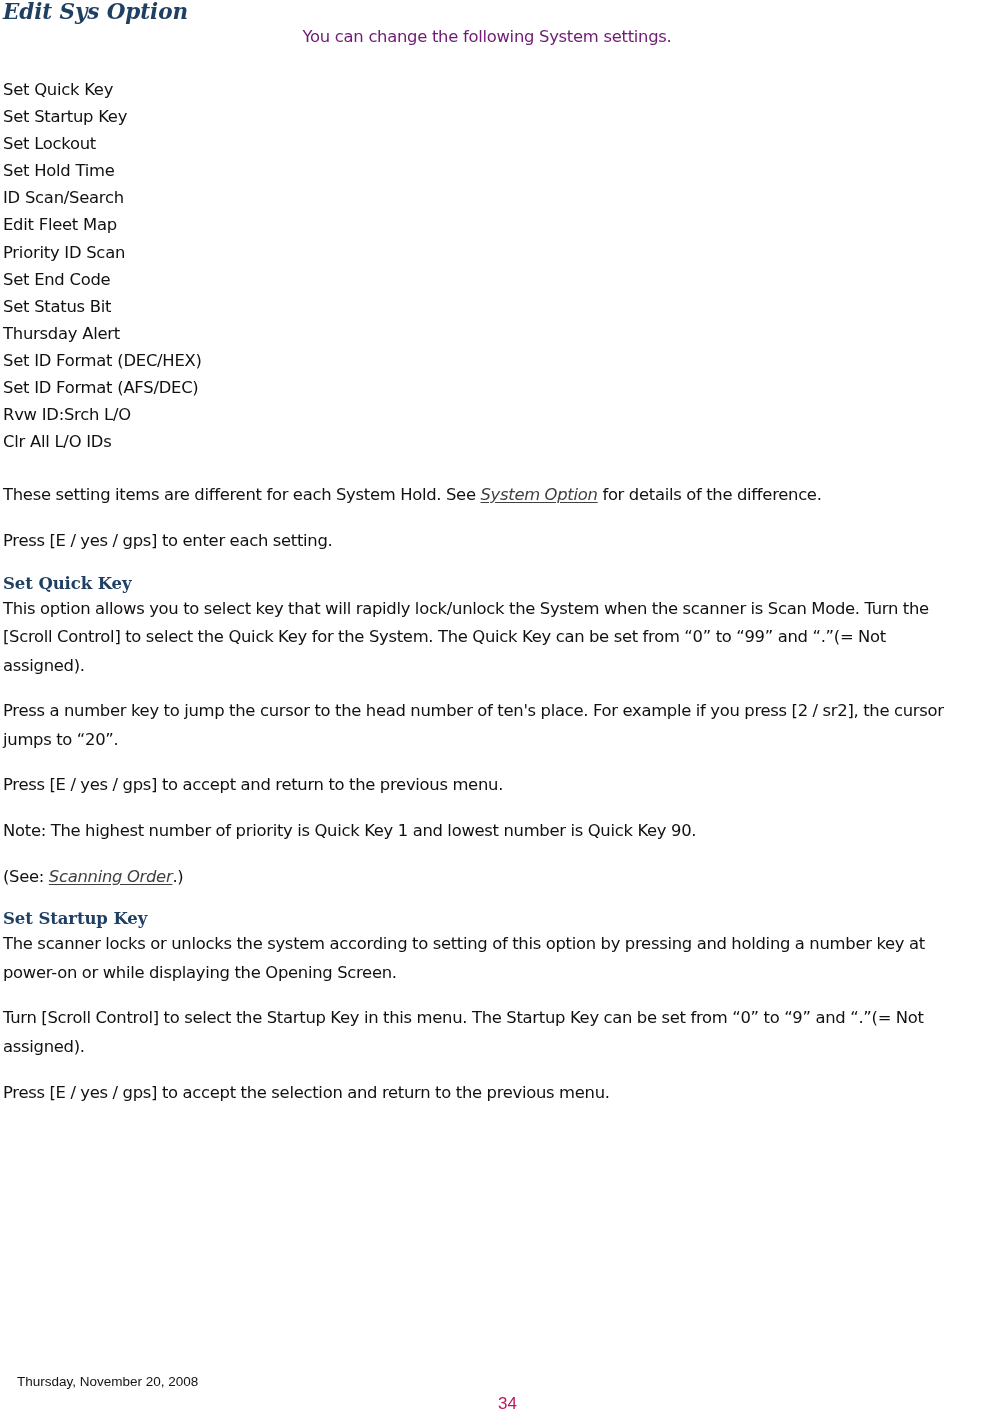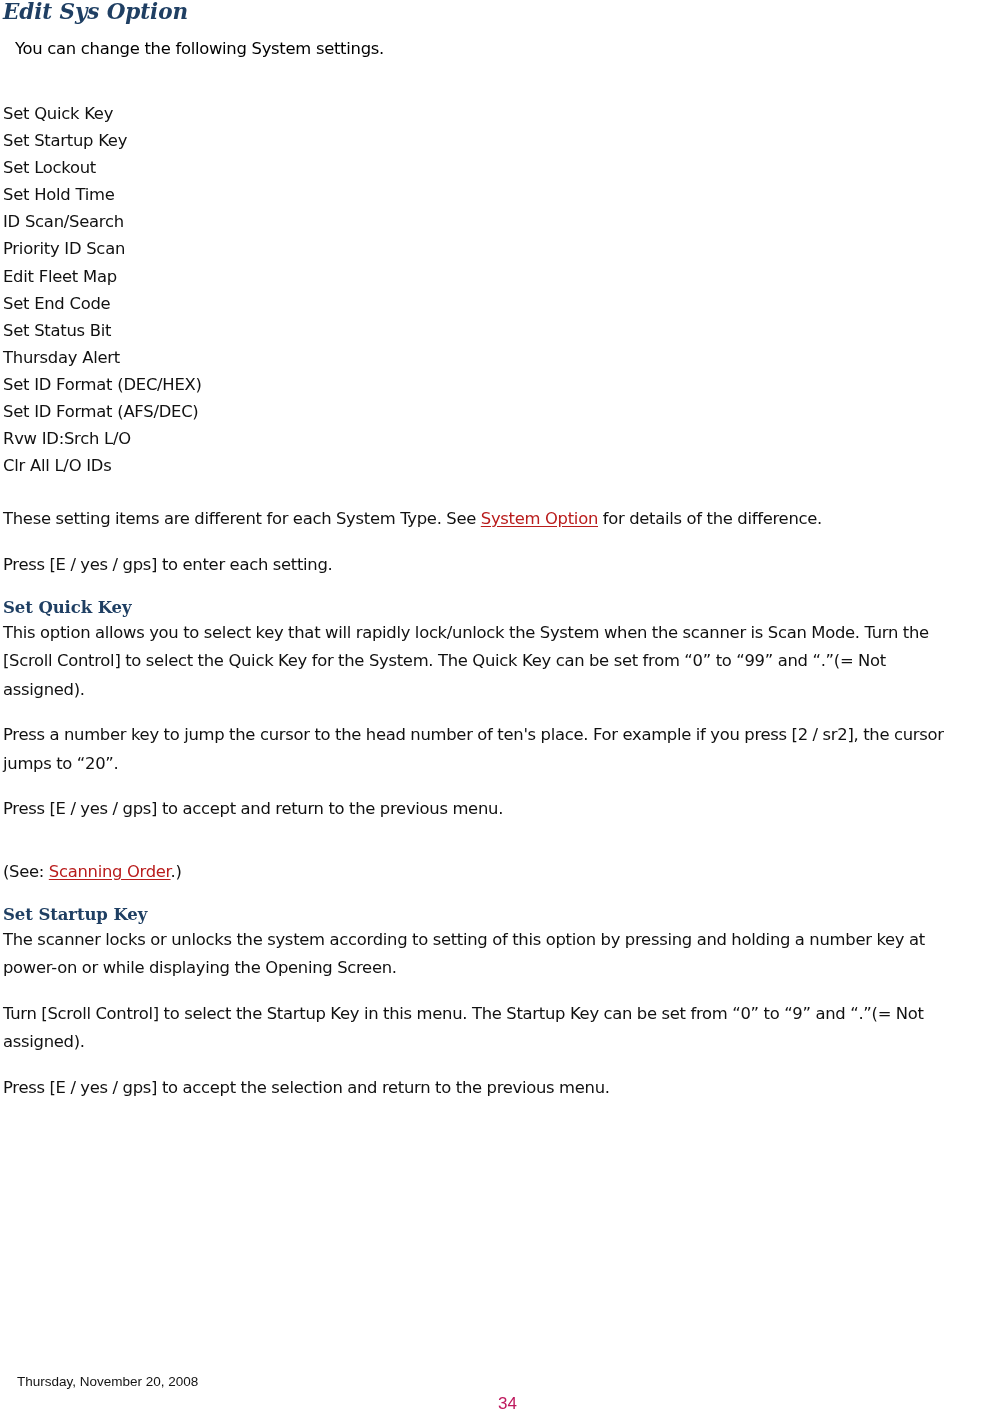--- a/index.html
+++ b/index.html
@@ -67,46 +67,48 @@
     margin: 0;
     padding: 0;
     letter-spacing: -0.28px;
     word-spacing: -0.2px;
   }
 
   p.lede {
     font-family: "DejaVu Sans", sans-serif;
     font-size: 16.4px;
     line-height: 26px;
-    color: #000000;
-    margin: 12px;
+    color: #701a75;
+    margin: 0;
     padding: 0;
     letter-spacing: -0.28px;
+    text-align: center;
   }
 
   ul.option-list {
     list-style: none;
     margin: 0;
     padding: 0;
   }
   ul.option-list li {
     font-family: "DejaVu Sans", sans-serif;
     font-size: 16.4px;
     line-height: 27.1px;
     color: #111111;
     margin: 0;
     padding: 0;
     letter-spacing: -0.25px;
     white-space: nowrap;
   }
 
   .xref {
+    font-style: italic;
     text-decoration: underline;
     text-underline-offset: 2px;
-    color: #b91c1c;
+    color: #404040;
   }
 
   .spacer-blankline { height: 26px; }
 
   .para-gap { height: 17px; }
 
   
   .footer {
     position: absolute;
     left: 0;
@@ -149,34 +151,34 @@
     <p class="lede">You can change the following System settings.</p>
 
     <div class="spacer-blankline"></div>
 
     <ul class="option-list">
       <li>Set Quick Key</li>
       <li>Set Startup Key</li>
       <li>Set Lockout</li>
       <li>Set Hold Time</li>
       <li>ID Scan/Search</li>
+      <li>Edit Fleet Map</li>
       <li>Priority ID Scan</li>
-      <li>Edit Fleet Map</li>
       <li>Set End Code</li>
       <li>Set Status Bit</li>
       <li>Thursday Alert</li>
       <li>Set ID Format (DEC/HEX)</li>
       <li>Set ID Format (AFS/DEC)</li>
       <li>Rvw ID:Srch L/O</li>
       <li>Clr All L/O IDs</li>
     </ul>
 
     <div class="spacer-blankline"></div>
 
-    <p class="body-text"><span>These setting items are different for each System Type. See </span><a class="xref" href="#">System Option</a><span> for details of the difference.</span></p>
+    <p class="body-text"><span>These setting items are different for each System Hold. See </span><a class="xref" href="#">System Option</a><span> for details of the difference.</span></p>
 
     <div class="para-gap"></div>
 
     <p class="body-text">Press [E / yes / gps] to enter each setting.</p>
 
     <div class="para-gap"></div>
 
     <h2 class="section-title">Set Quick Key</h2>
 
     <p class="body-text">This option allows you to select key that will rapidly lock/unlock the System when the scanner is Scan Mode. Turn the [Scroll Control] to select the Quick Key for the System. The Quick Key can be set from “0” to “99” and “.”(= Not assigned).</p>
@@ -184,20 +186,21 @@
     <div class="para-gap"></div>
 
     <p class="body-text">Press a number key to jump the cursor to the head number of ten's place. For example if you press [2 / sr2], the cursor jumps to “20”.</p>
 
     <div class="para-gap"></div>
 
     <p class="body-text">Press [E / yes / gps] to accept and return to the previous menu.</p>
 
     <div class="para-gap"></div>
 
+    <p class="body-text">Note: The highest number of priority is Quick Key 1 and lowest number is Quick Key 90.</p>
 
     <div class="para-gap"></div>
 
     <p class="body-text"><span>(See: </span><a class="xref" href="#">Scanning Order</a><span>.)</span></p>
 
     <div class="para-gap"></div>
 
     <h2 class="section-title">Set Startup Key</h2>
 
     <p class="body-text">The scanner locks or unlocks the system according to setting of this option by pressing and holding a number key at power-on or while displaying the Opening Screen.</p>

